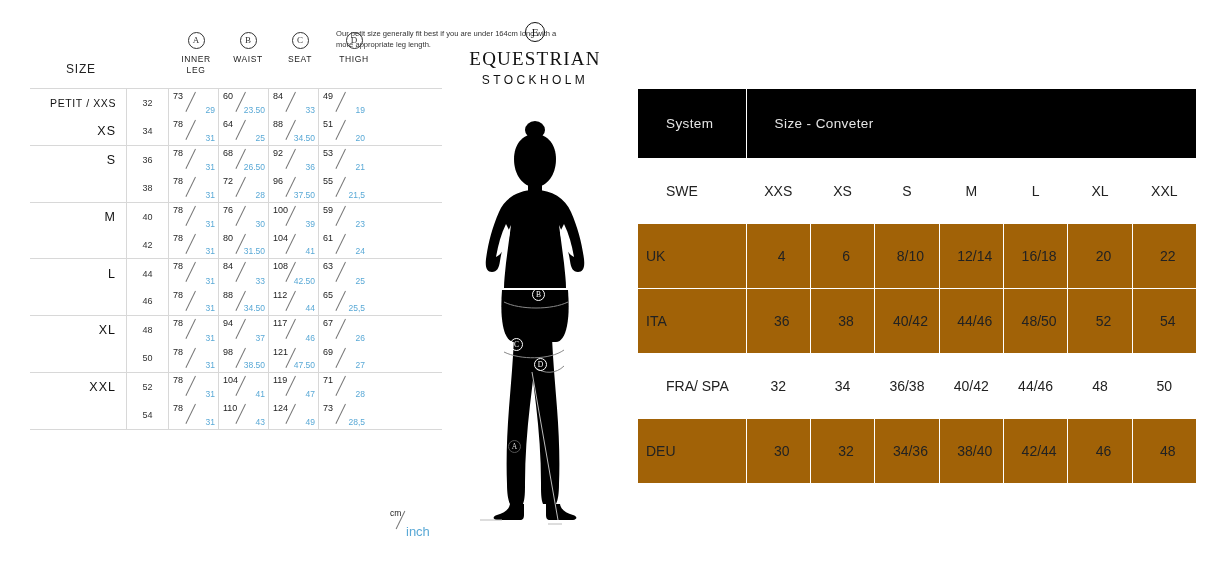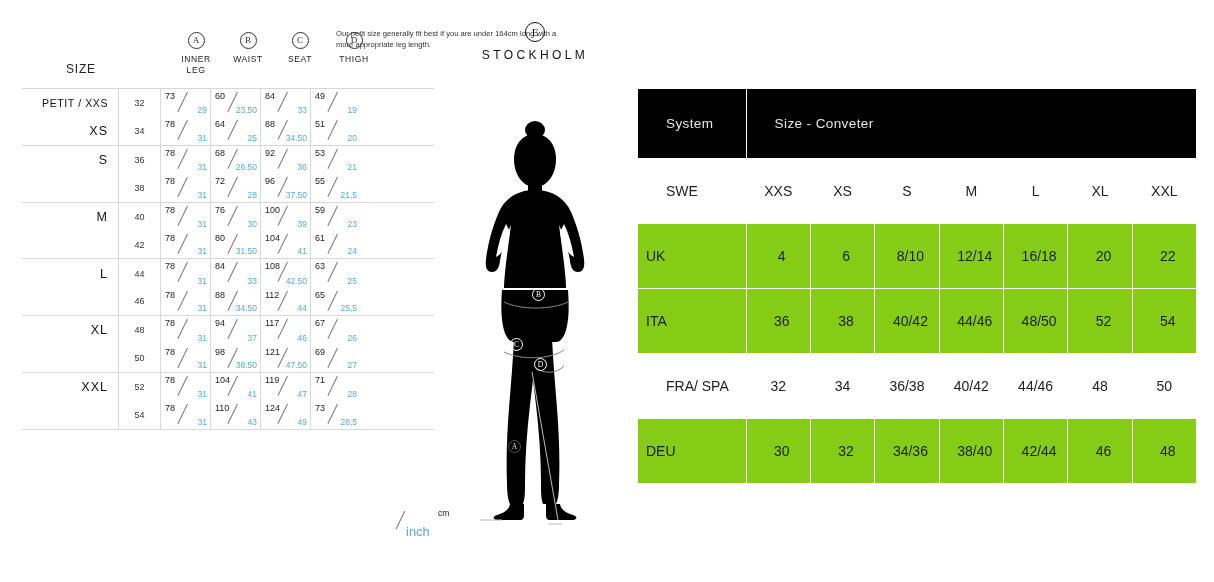--- a/index.html
+++ b/index.html
@@ -56,21 +56,21 @@
     position: absolute;
     left: 48px;
     top: 52px;
     font-size: 12px;
     letter-spacing: .8px;
     color: #222;
   }
 
   .grid {
     position: absolute;
-    left: 4px;
+    left: 12px;
     top: 78px;
     width: 412px;
     border-top: 1px solid #d8d8d8;
   }
   .row {
     display: flex;
     height: 28.4px;
     align-items: stretch;
   }
   .row.sep { border-bottom: 1px solid #d8d8d8; }
@@ -137,21 +137,20 @@
     font-size: 7.6px;
     line-height: 1.5;
     color: #333;
   }
   .unit-cm {
     position: absolute;
     left: 372px;
     top: 498px;
     font-size: 8.5px;
     color: #222;
-    margin-left: 48px;
   }
   .unit-inch {
     position: absolute;
     left: 388px;
     top: 514px;
     font-size: 13px;
     color: #5aa9d6;
   }
   .unit-slash {
     position: absolute;
@@ -243,21 +242,21 @@
   }
   .rt-head td.sys {
     text-align: left;
     padding-left: 28px;
   }
   .rt-head td.conv {
     text-align: left;
     padding-left: 28px;
   }
   .row-white td { background: #ffffff; }
-  .row-grey td { background: #84cc16; padding-left: 8px; }
+  .row-grey td { background: #a16207; padding-left: 8px; }
   .sys-cell {
     text-align: left !important;
     padding-left: 28px;
     width: 108px;
     font-size: 14.5px;
   }
   .val-cell { width: 64px; }
 </style>
 </head>
 <body>
@@ -578,20 +577,21 @@
         </div>
       </div>
 
     <div class="unit-cm">cm</div>
     <div class="unit-slash"></div>
     <div class="unit-inch">inch</div>
   </div>
 
   <div class="logo">
     <div class="mark">E</div>
+    <div class="name">EQUESTRIAN</div>
     <div class="sub">STOCKHOLM</div>
   </div>
 
   <div class="figure-wrap">
     <svg width="190" height="430" viewBox="0 0 190 430">
       <g fill="#000000">
 
         <ellipse cx="95" cy="10" rx="10" ry="9"></ellipse>
 
         <path d="M95 14 c-13 0 -21 11 -21 25 c0 16 9 28 21 28 c12 0 21 -12 21 -28 c0 -14 -8 -25 -21 -25 z"></path>

